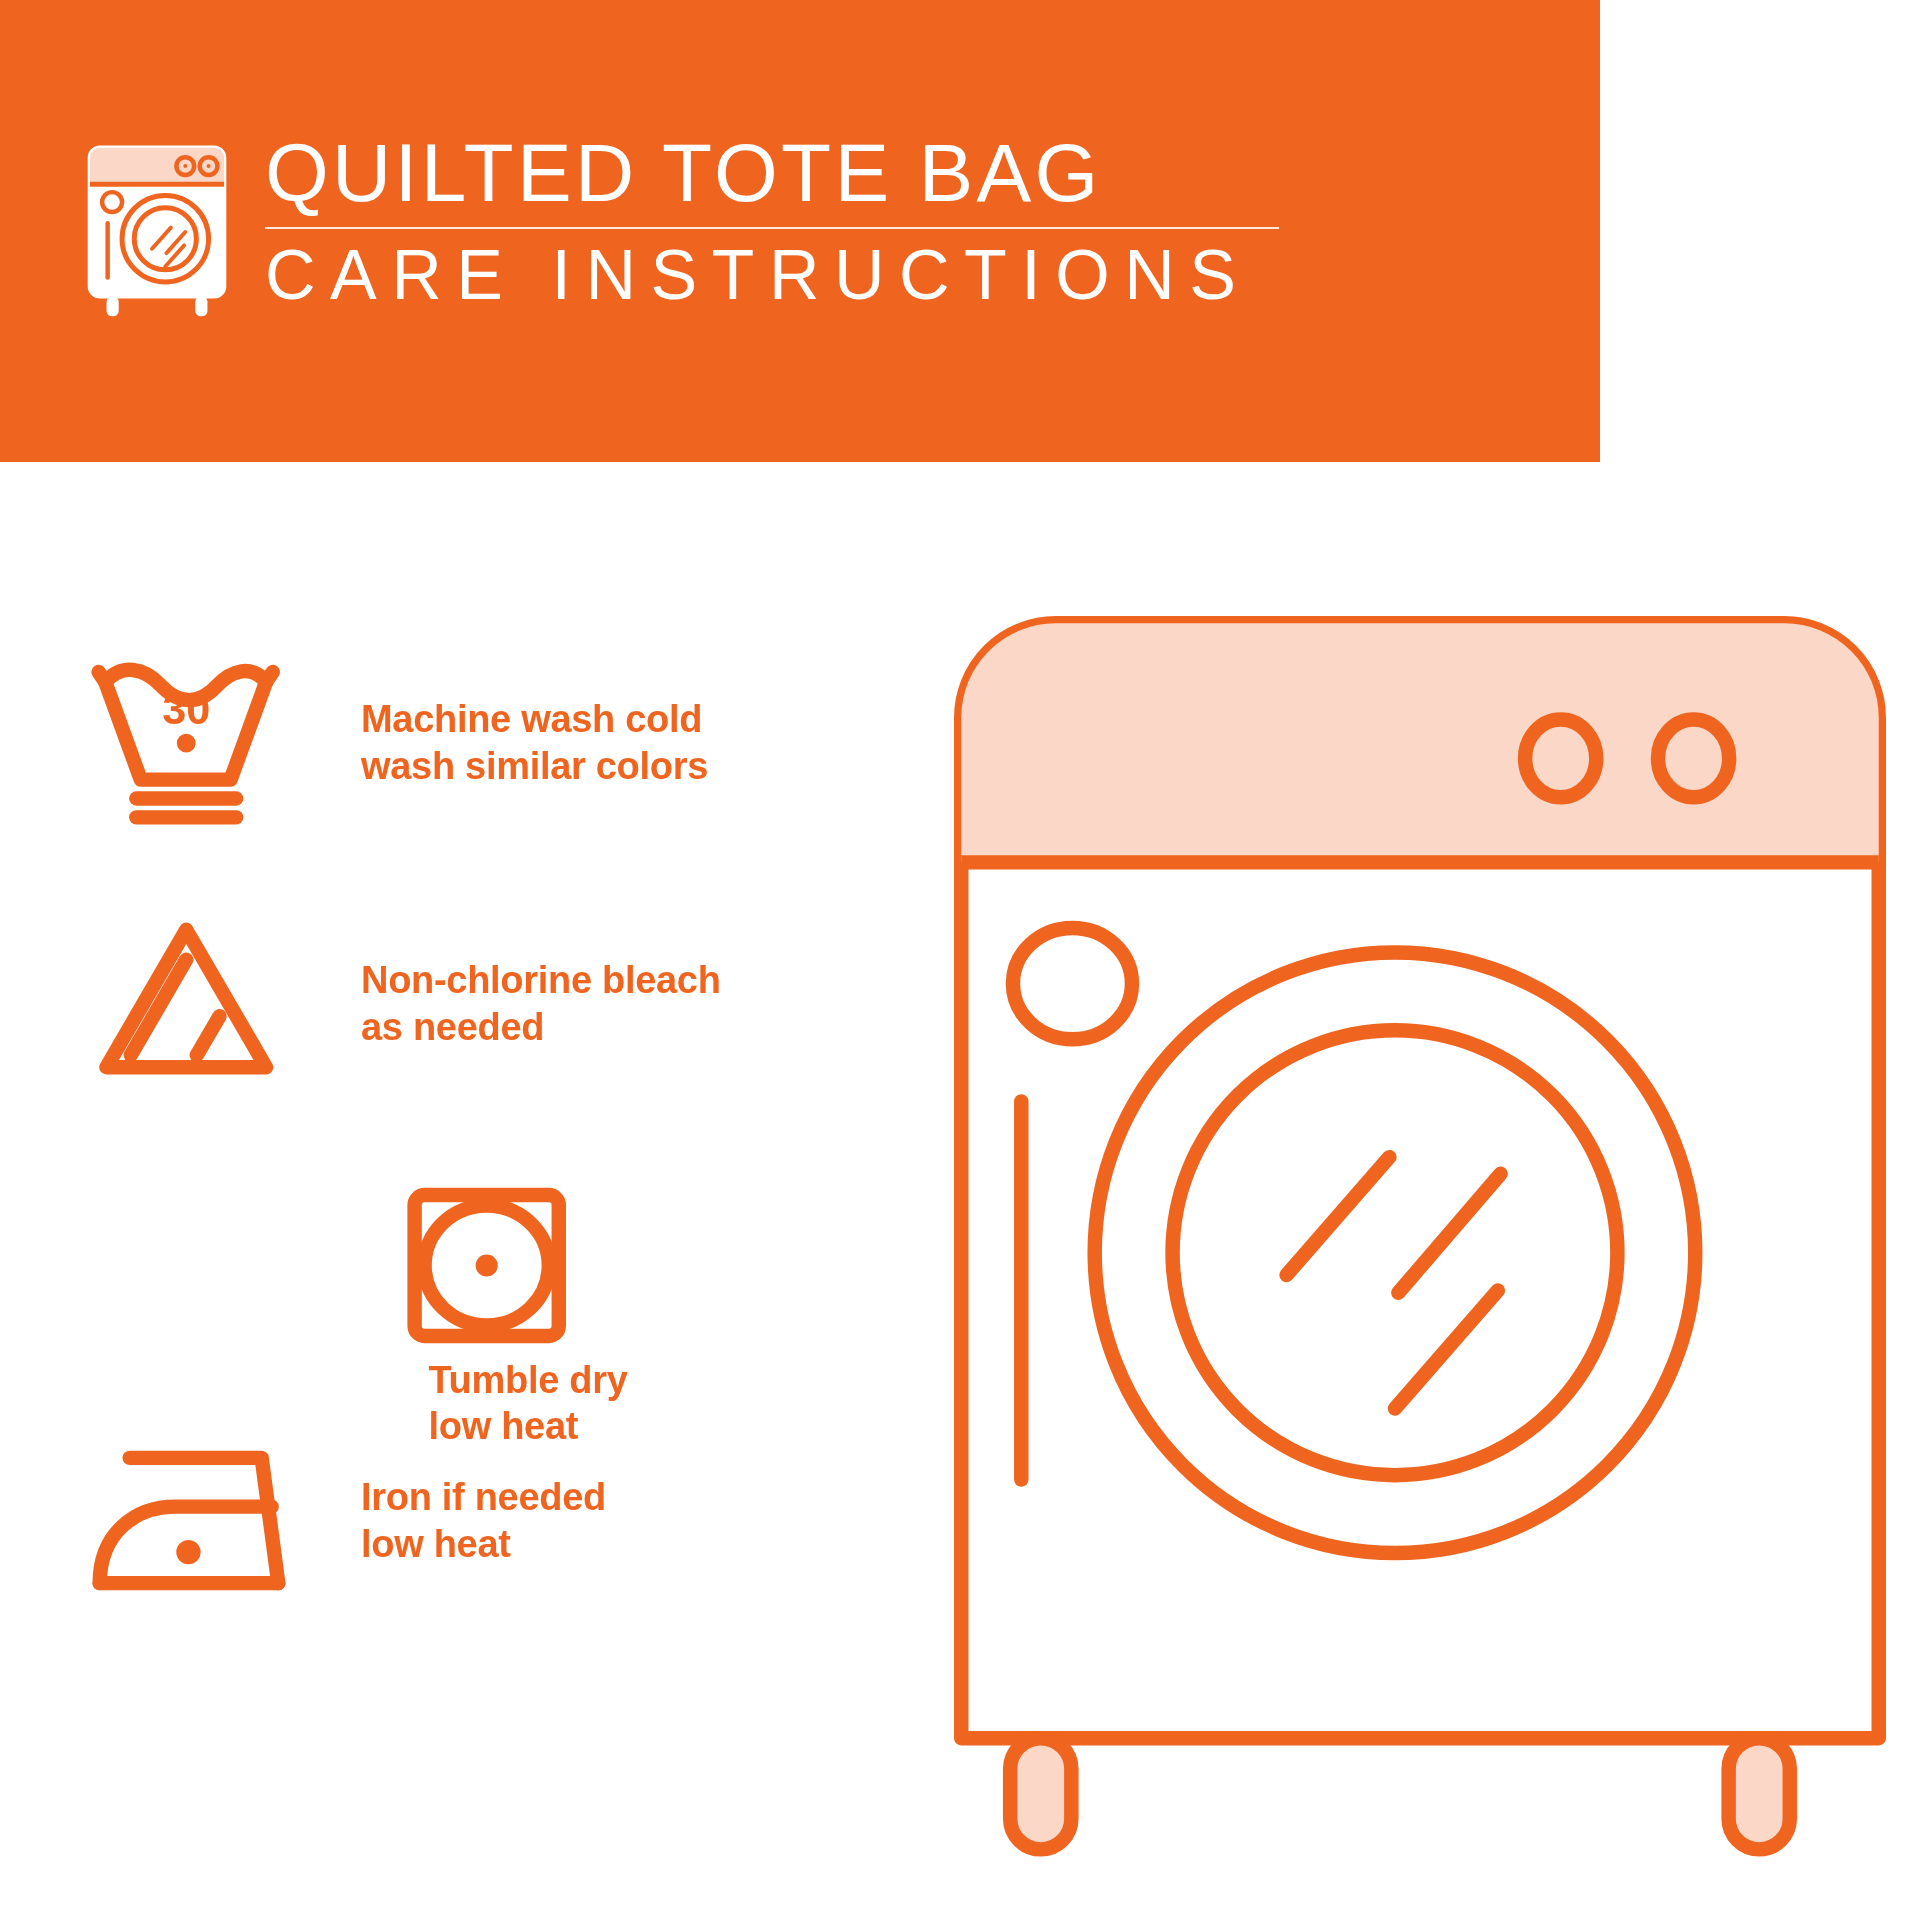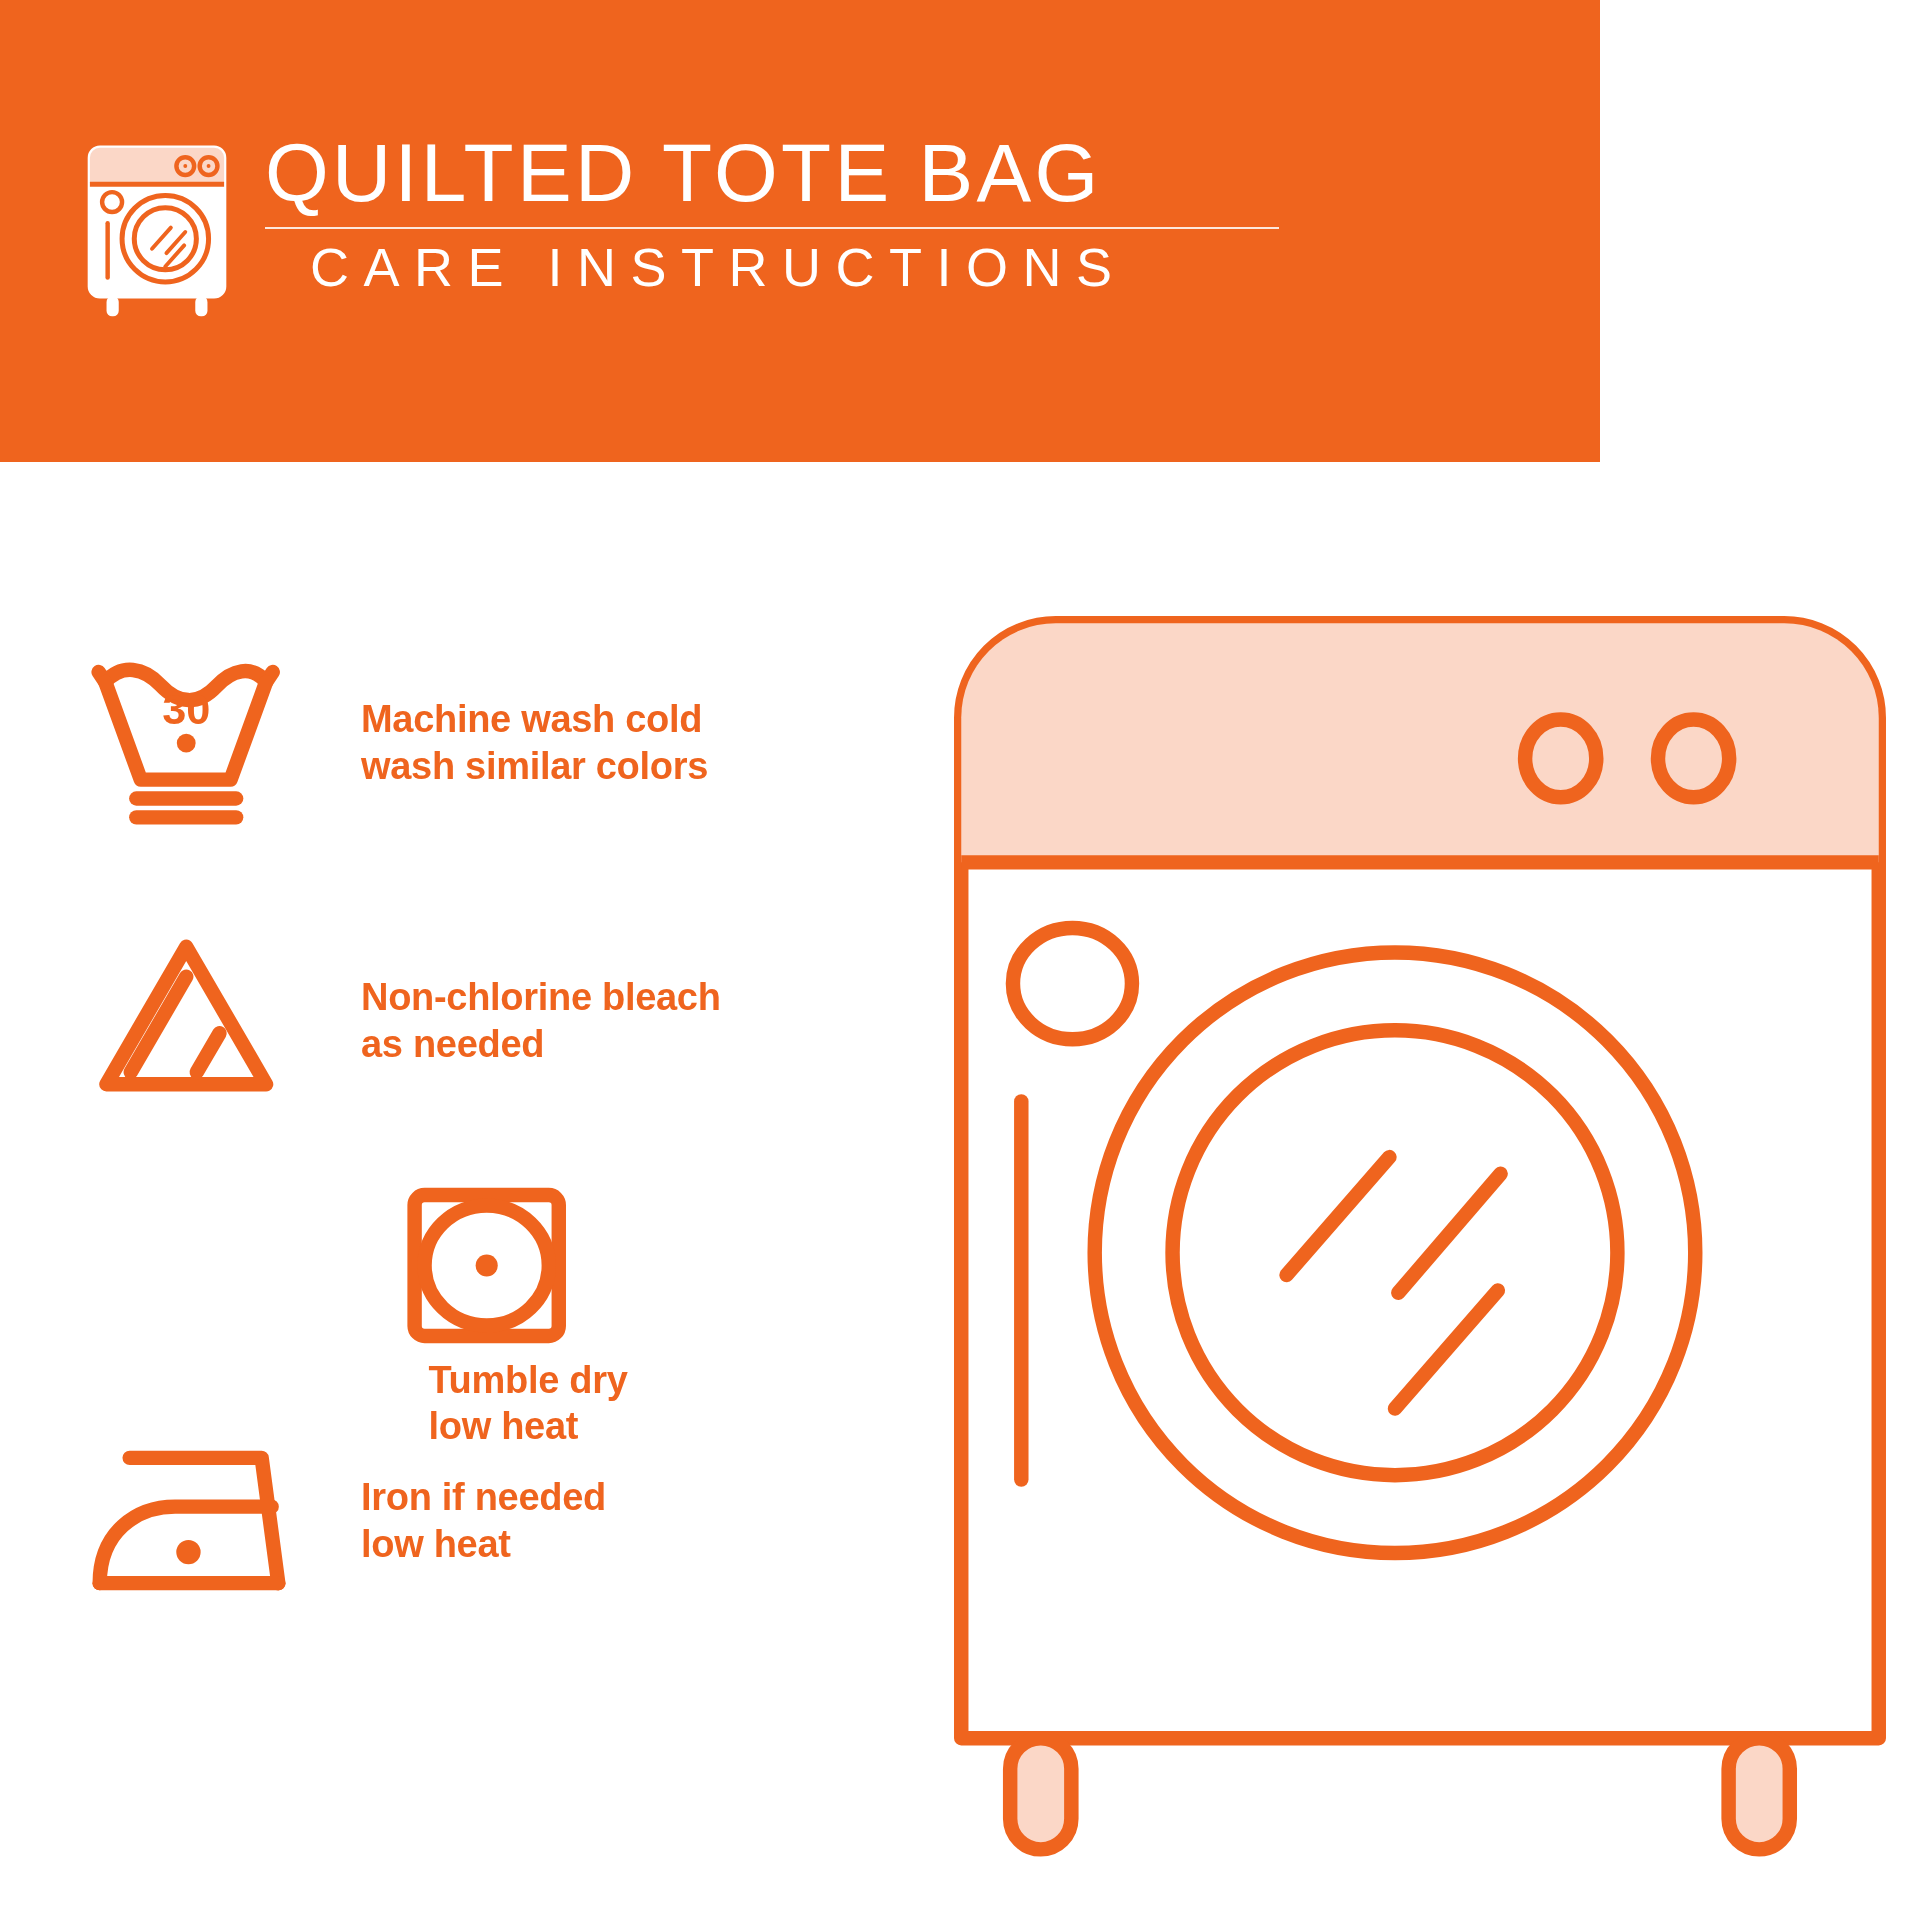--- a/index.html
+++ b/index.html
@@ -52,26 +52,25 @@
     white-space: nowrap;
   }
   #title-rule {
     width: 1014px;
     height: 2.2px;
     background: rgba(255,255,255,0.85);
     margin: 12.2px 0 11px 0;
   }
   #title-sub {
     color: #FFFFFF;
-    font-size: 54px;
+    font-size: 70px;
     line-height: 1.02;
     font-weight: 300;
     letter-spacing: 14.5px;
     white-space: nowrap;
-    margin-left: 45px;
   }
 
   
   #content {
     position: absolute;
     left: 0;
     top: 462px;
     width: 1926px;
     height: 1464px;
     background: #ffffff;
@@ -180,21 +179,21 @@
           <text x="186" y="132" font-family="'Liberation Sans', sans-serif" font-size="78" font-weight="bold" fill="#EF641E" text-anchor="middle">30</text>
           <circle cx="186" cy="166" r="17" fill="#EF641E"></circle>
         </svg>
       </div>
       <div class="care-text">
         <span>Machine wash cold</span>
         <span>wash similar colors</span>
       </div>
     </div>
 
-    <div class="care-row" style="top:278px;">
+    <div class="care-row" style="top:261px;">
       <div class="care-icon">
         <svg viewBox="0 0 400 330" width="222" height="183" aria-hidden="true">
           <g fill="none" stroke="#EF641E" stroke-width="26" stroke-linecap="round" stroke-linejoin="round">
             <path d="M186 32 L330 280 L42 280 Z"></path>
             <line x1="186" y1="86" x2="86" y2="258"></line>
             <line x1="246" y1="188" x2="205" y2="258"></line>
           </g>
         </svg>
       </div>
       <div class="care-text">

